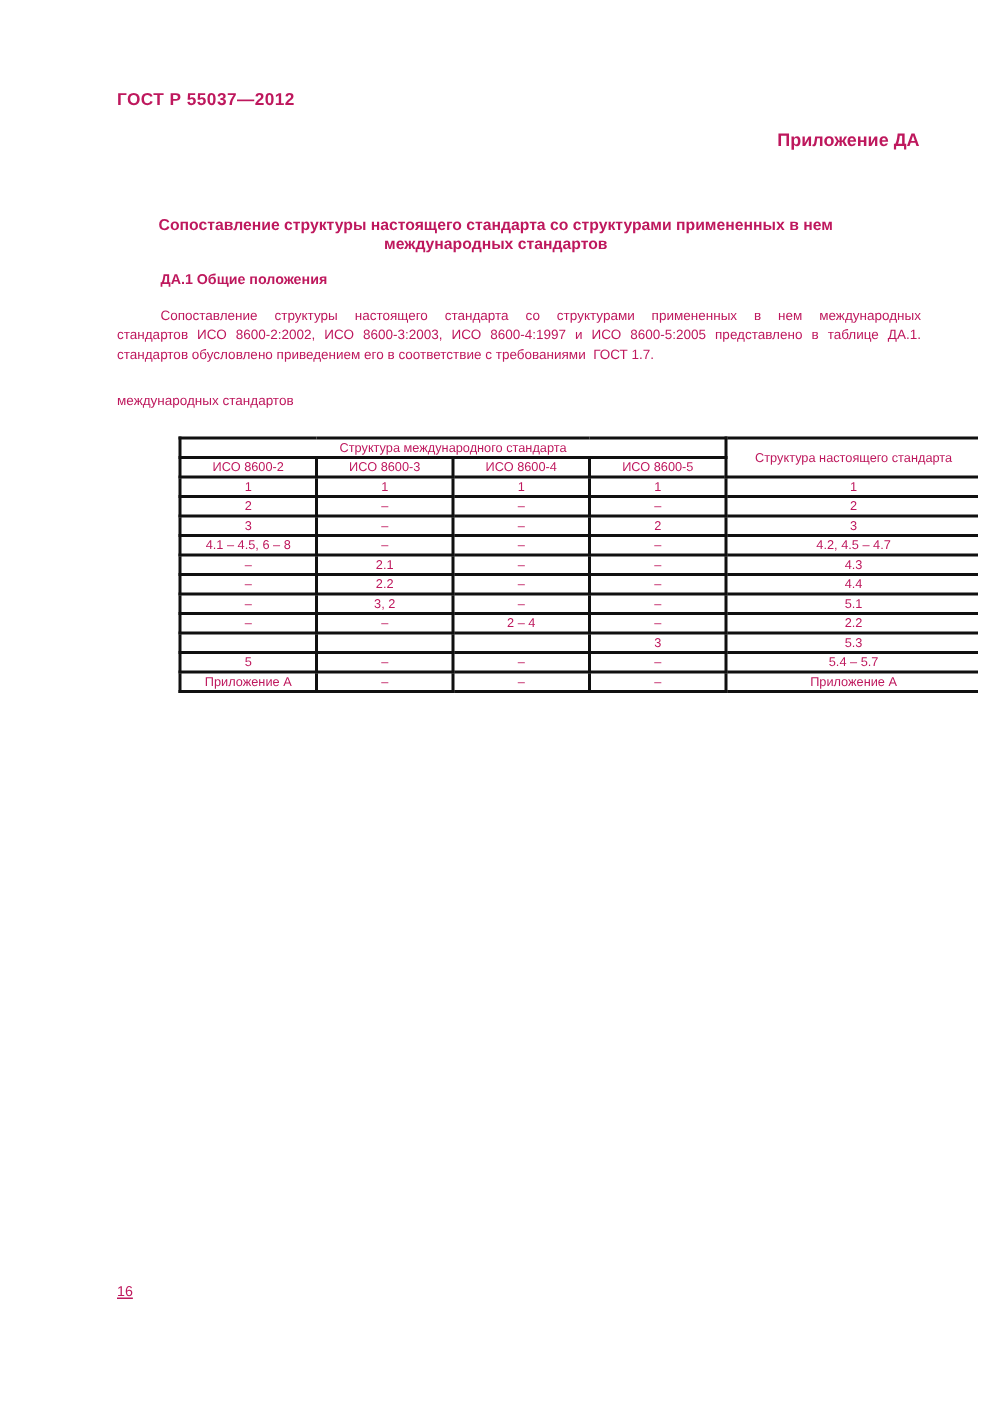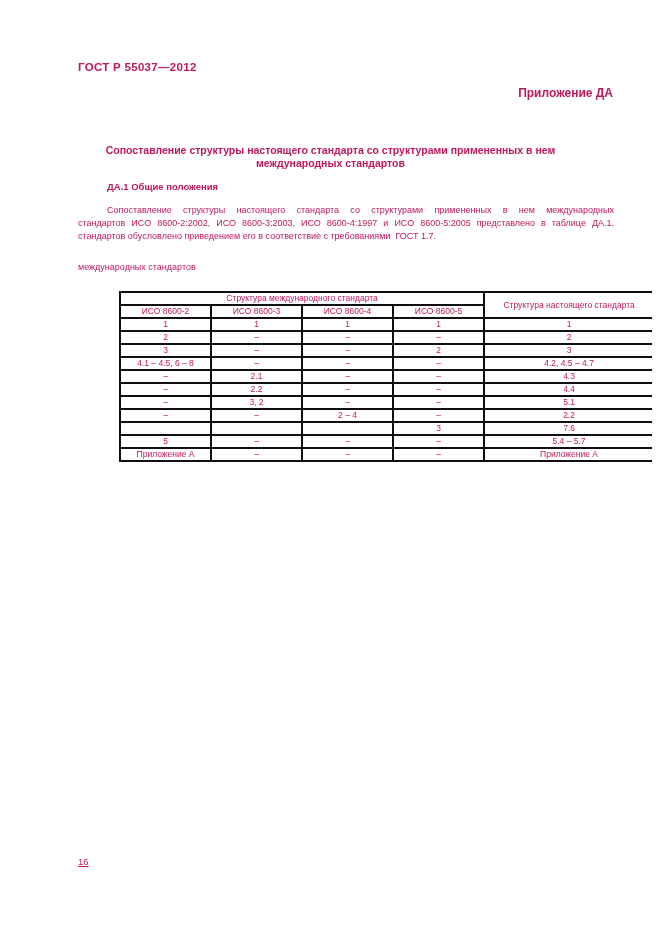--- a/index.html
+++ b/index.html
@@ -213,21 +213,21 @@
           <td>–</td>
           <td>2 – 4</td>
           <td>–</td>
           <td>2.2</td>
         </tr>
         <tr>
           <td></td>
           <td></td>
           <td></td>
           <td>3</td>
-          <td>7.6</td>
+          <td>5.3</td>
         </tr>
         <tr>
           <td>5</td>
           <td>–</td>
           <td>–</td>
           <td>–</td>
           <td>5.4 – 5.7</td>
         </tr>
         <tr>
           <td>Приложение А</td>

